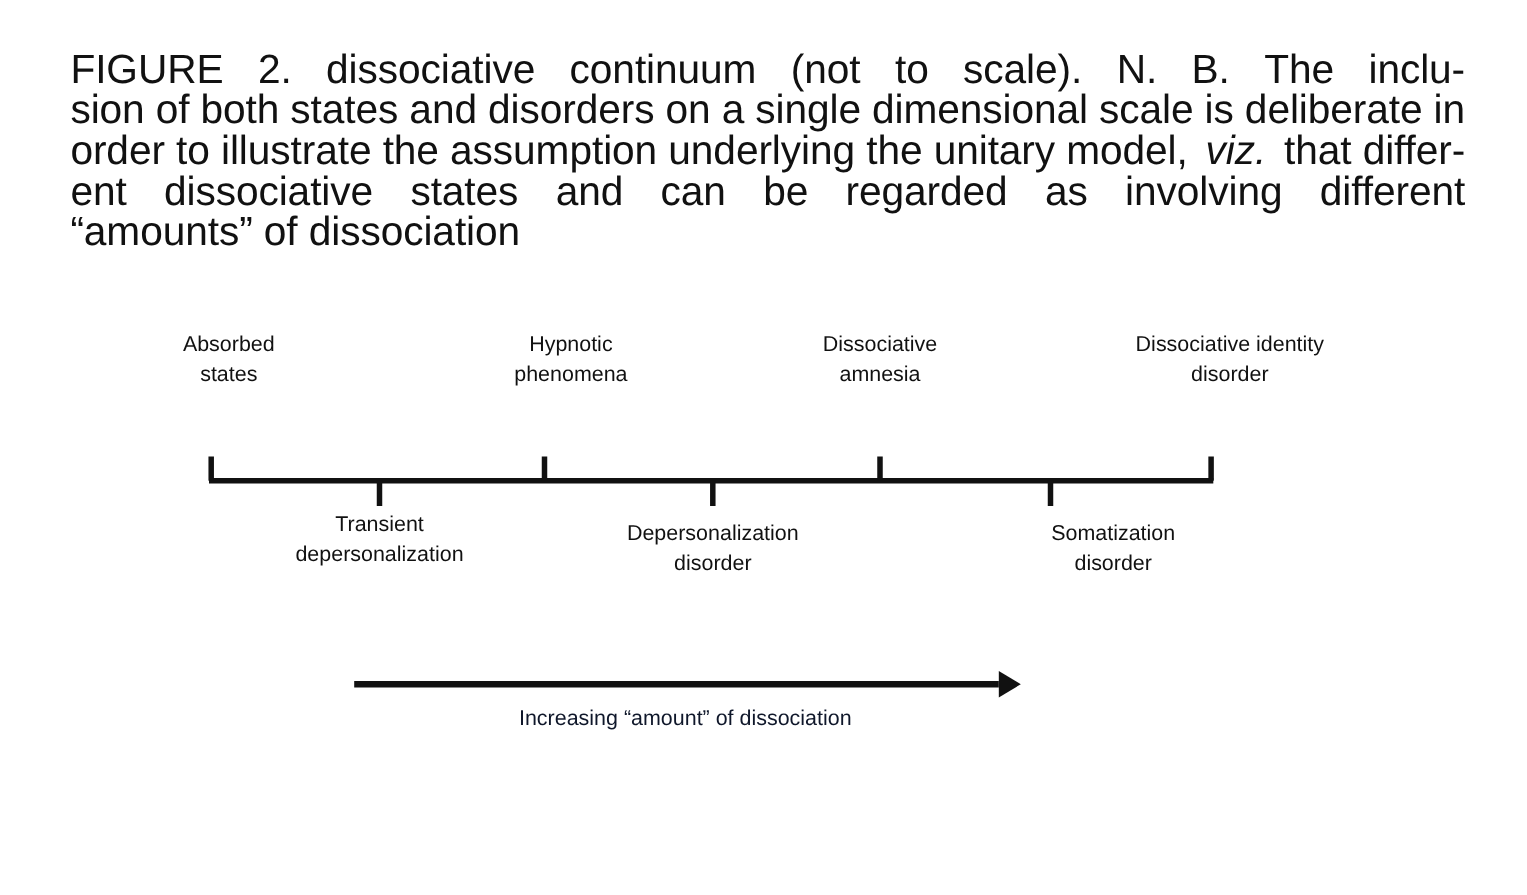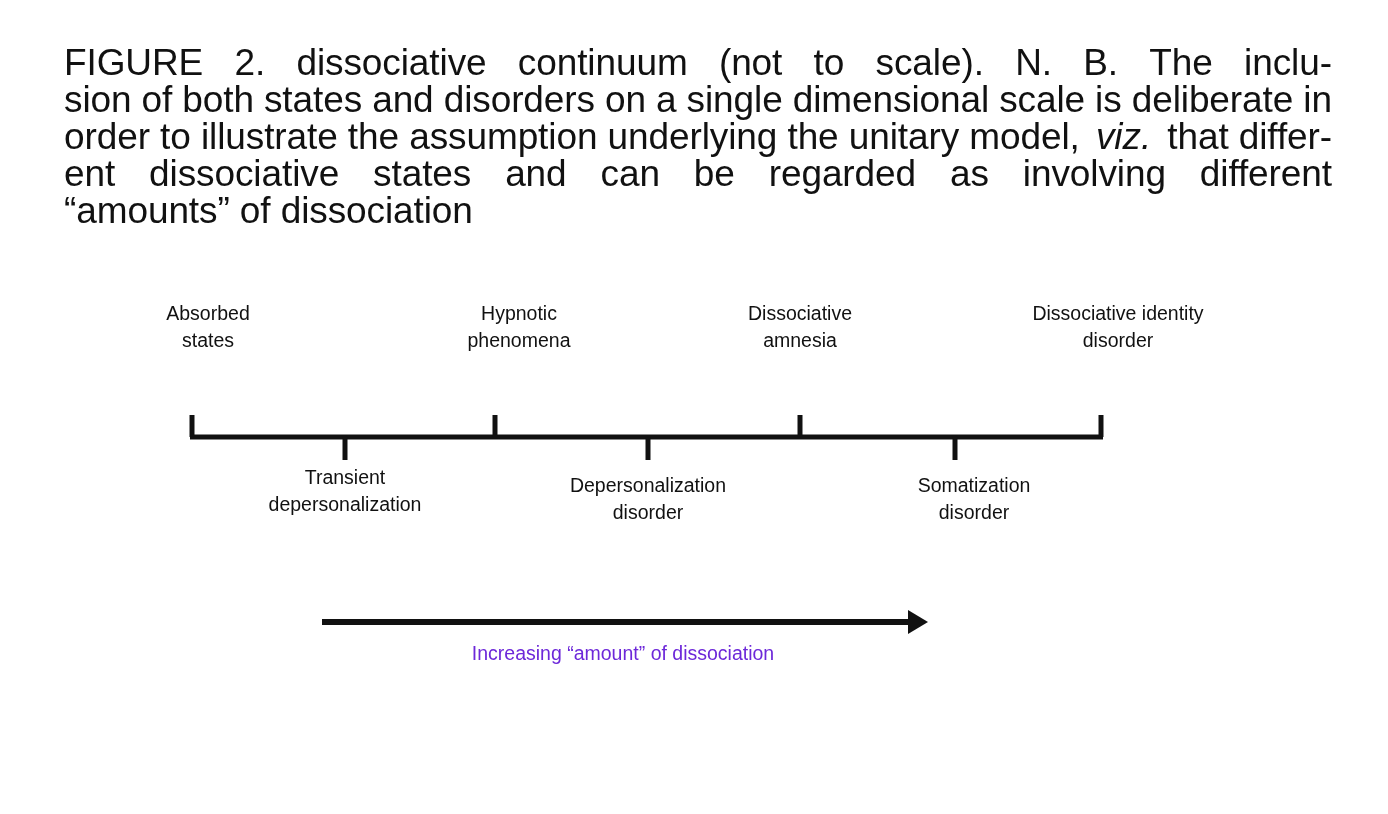--- a/index.html
+++ b/index.html
@@ -84,21 +84,21 @@
   .label .l2 { display: block; }
 
   .label-above { }
   .label-below { }
 
   .arrow-caption {
     position: absolute;
     font-size: 19.5px;
     line-height: 27px;
     text-align: center;
-    color: #6d28d9;
+    color: #0f172a;
     white-space: nowrap;
     transform: translateX(-50%);
   }
 </style>
 </head>
 <body>
 
 <div class="figure-sheet">
 
   <div class="caption">
@@ -198,21 +198,21 @@
     <div class="label label-below" style="left:345px; top:184px;">
       <span class="l1">Transient</span>
       <span class="l2">depersonalization</span>
     </div>
 
     <div class="label label-below" style="left:648px; top:192px;">
       <span class="l1">Depersonalization</span>
       <span class="l2">disorder</span>
     </div>
 
-    <div class="label label-below" style="left:974px; top:192px;text-align:center;">
+    <div class="label label-below" style="left:1012px; top:192px;text-align:center;">
       <span class="l1">Somatization</span>
       <span class="l2">disorder</span>
     </div>
 
     <div class="arrow-caption" style="left:623px; top:360px;">Increasing “amount” of dissociation</div>
   </div>
 
 </div>
 
 </body></html>

